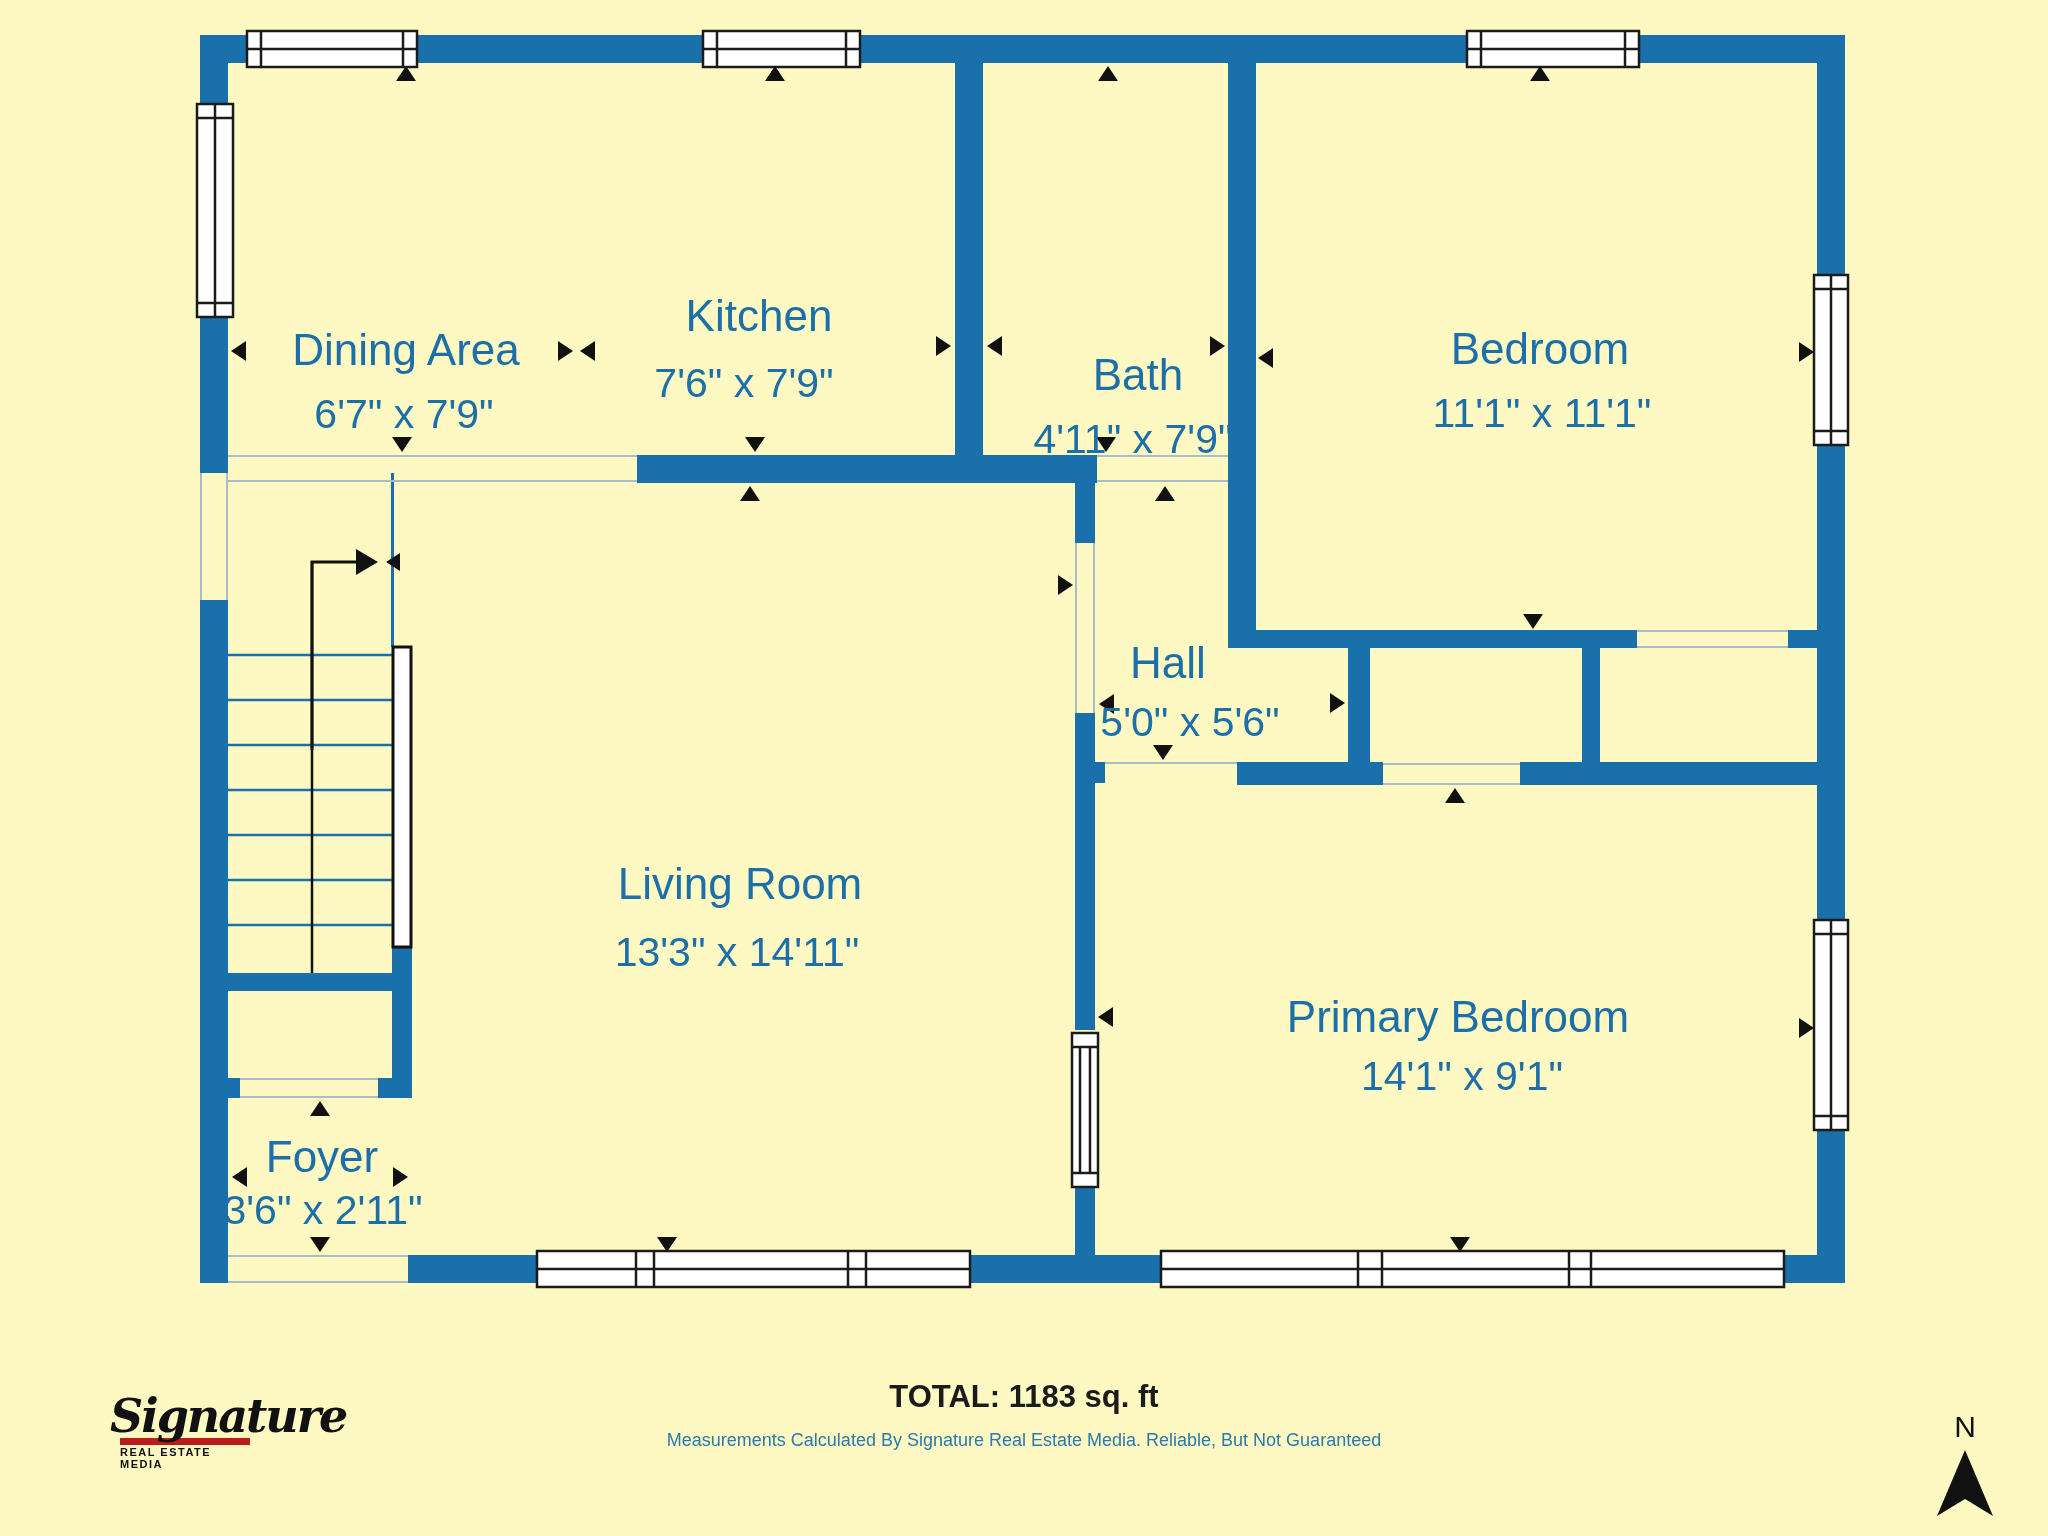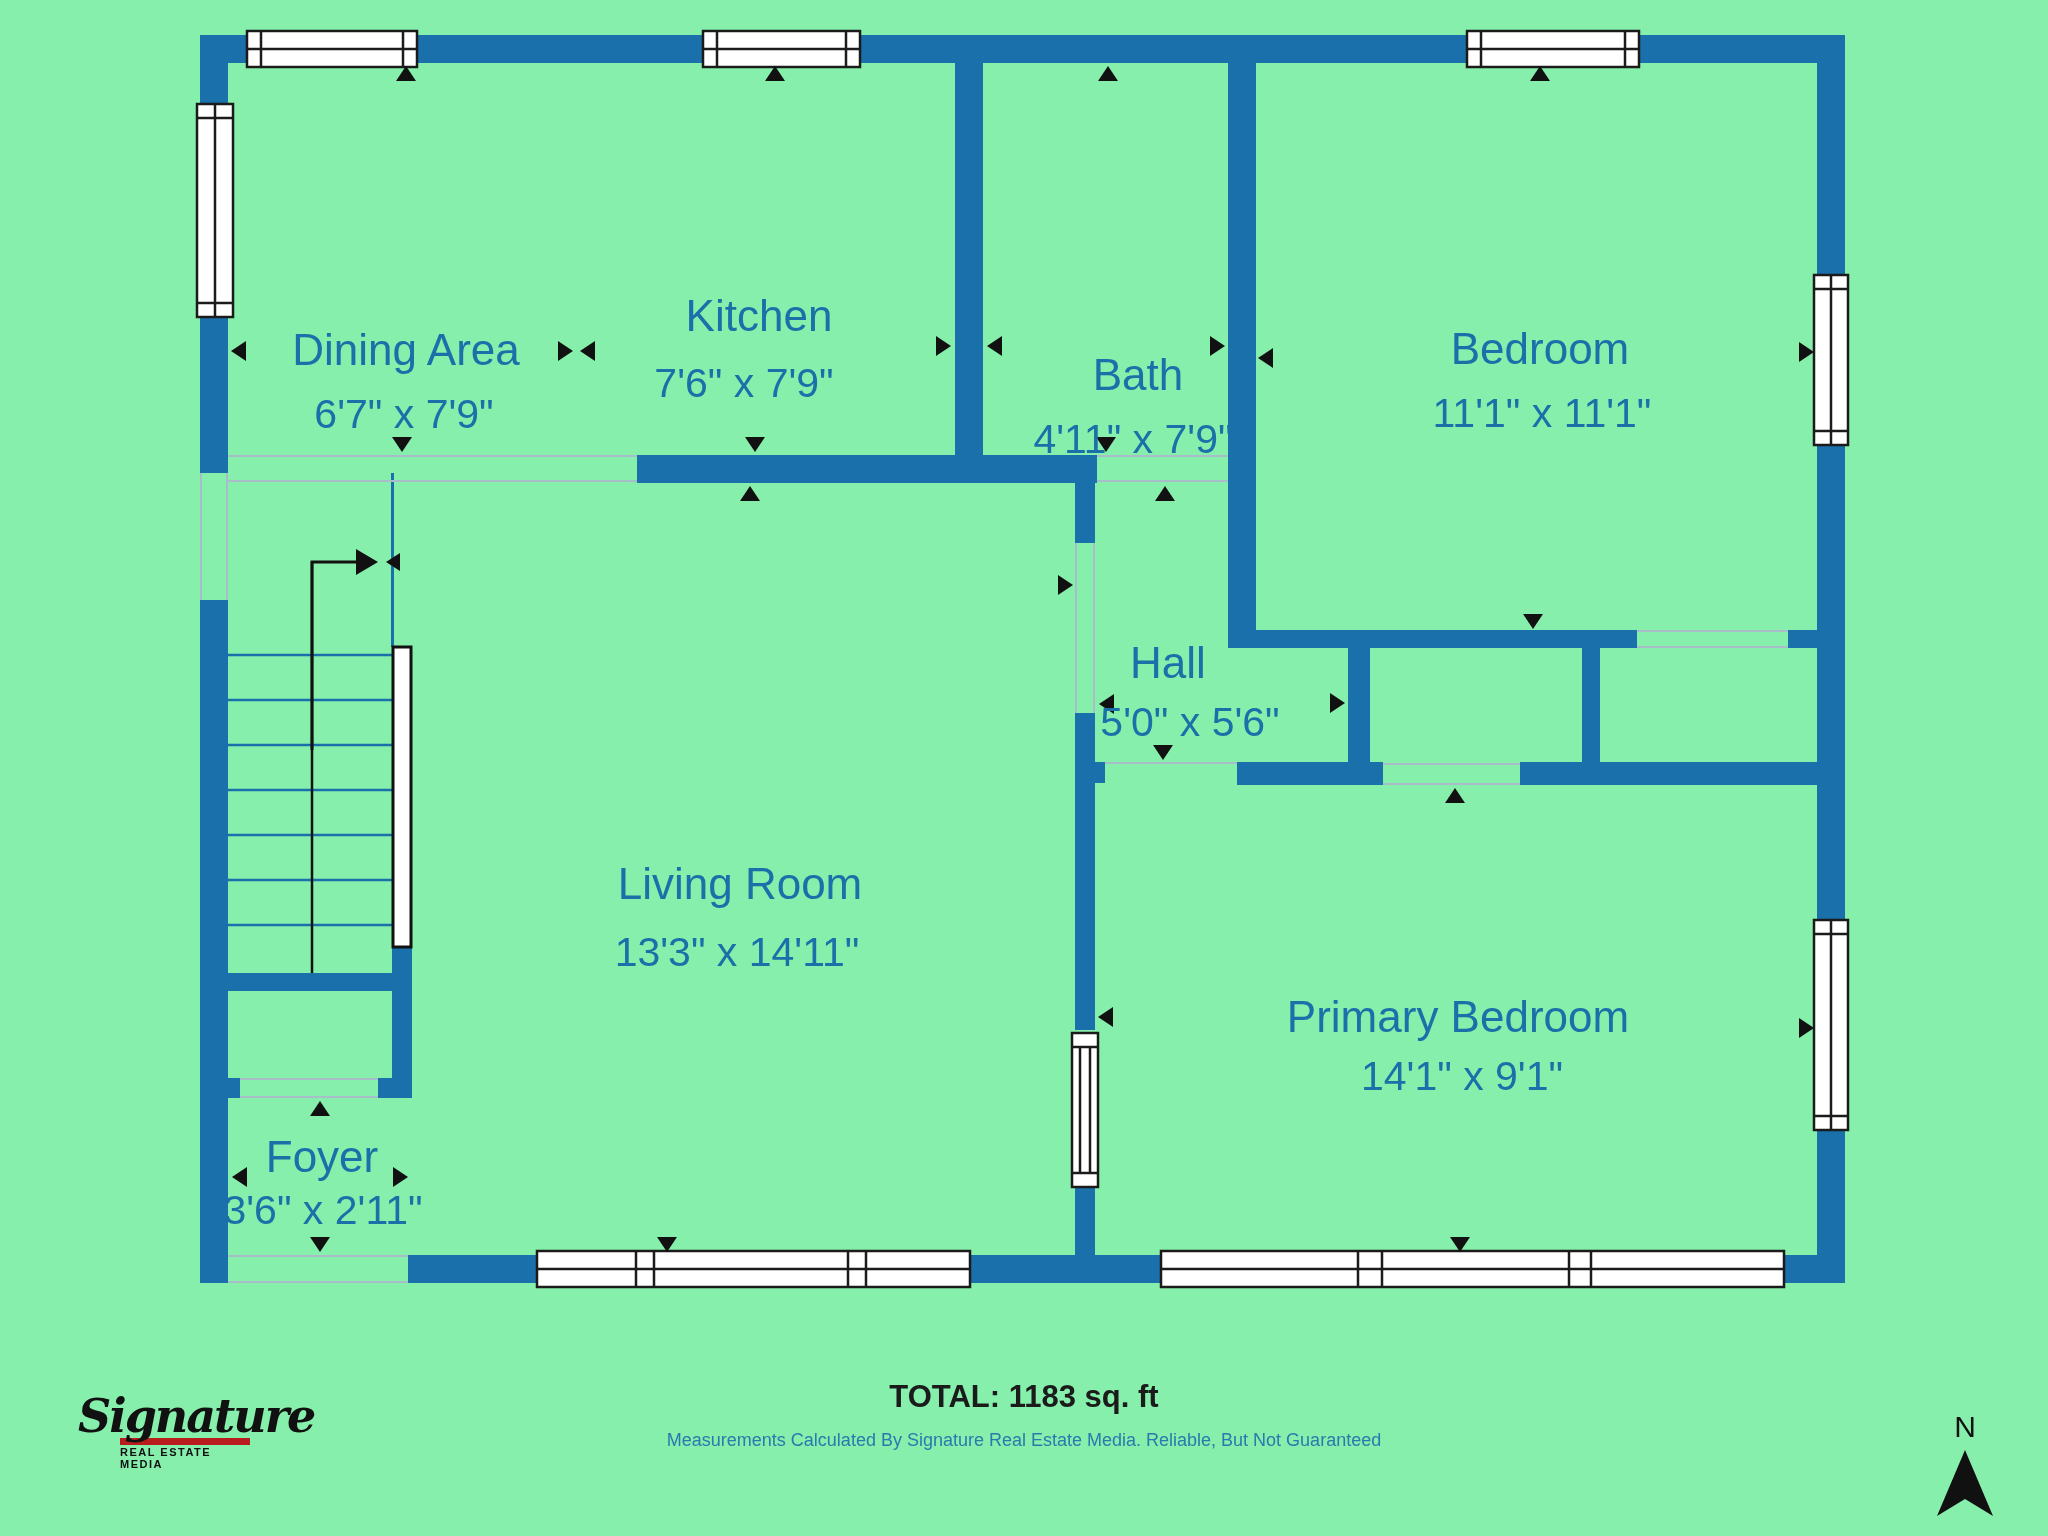--- a/index.html
+++ b/index.html
@@ -1,28 +1,28 @@
 <!DOCTYPE html>
 <html><head>
 <meta charset="utf-8">
 <style>
   html,body{margin:0;padding:0;background:#fff;}
-  #stage{position:relative;width:2048px;height:1536px;background:#86efac;overflow:hidden;
+  #stage{position:relative;width:2048px;height:1536px;background:#fef9c3;overflow:hidden;
          font-family:"Liberation Sans", sans-serif;}
   #plan-svg{position:absolute;left:0;top:0;}
   .room-name{font-size:44px;fill:#1c6fa8;}
   .room-dims{font-size:41px;fill:#1c6fa8;}
   svg text{text-anchor:middle;font-family:"Liberation Sans", sans-serif;}
   #footer{position:absolute;left:0;right:0;top:1378px;text-align:center;color:#1b1b1b;}
   #footer .total{font-size:31px;font-weight:bold;line-height:38px;text-align:center;}
   #footer .sub{font-size:29px;line-height:36px;}
   #footer .disclaimer{margin-top:14px;font-size:18px;color:#2b79ae;}
   #logo{position:absolute;left:78px;top:1396px;width:220px;color:#111;}
   #logo .script{font-family:"DejaVu Serif", serif;font-style:italic;font-weight:bold;
-                font-size:46px;letter-spacing:-2px;line-height:40px;}
+                font-size:46px;letter-spacing:-2px;line-height:40px;margin-left:32px;}
   #logo .sub{font-size:11px;font-weight:bold;letter-spacing:1.5px;border-top:7px solid #b91c1c;
              margin-left:42px;margin-top:2px;padding-top:1px;width:130px;}
   #compass{position:absolute;left:1920px;top:1410px;width:90px;text-align:center;color:#111;}
   #compass .n{font-size:30px;font-family:"Liberation Sans", sans-serif;}
 </style>
 </head>
 <body>
 <div id="stage">
 
 <svg id="plan-svg" width="2048" height="1536" viewBox="0 0 2048 1536">

